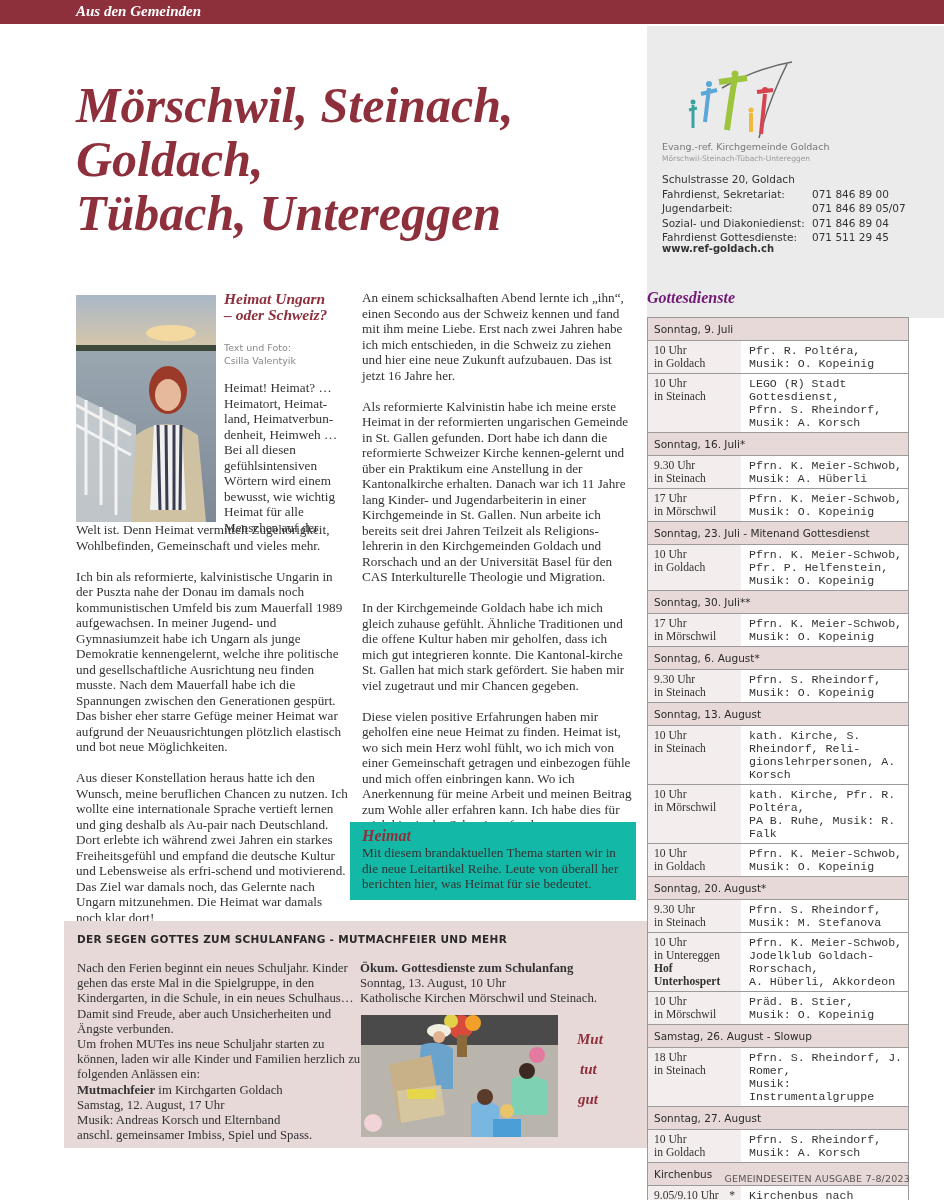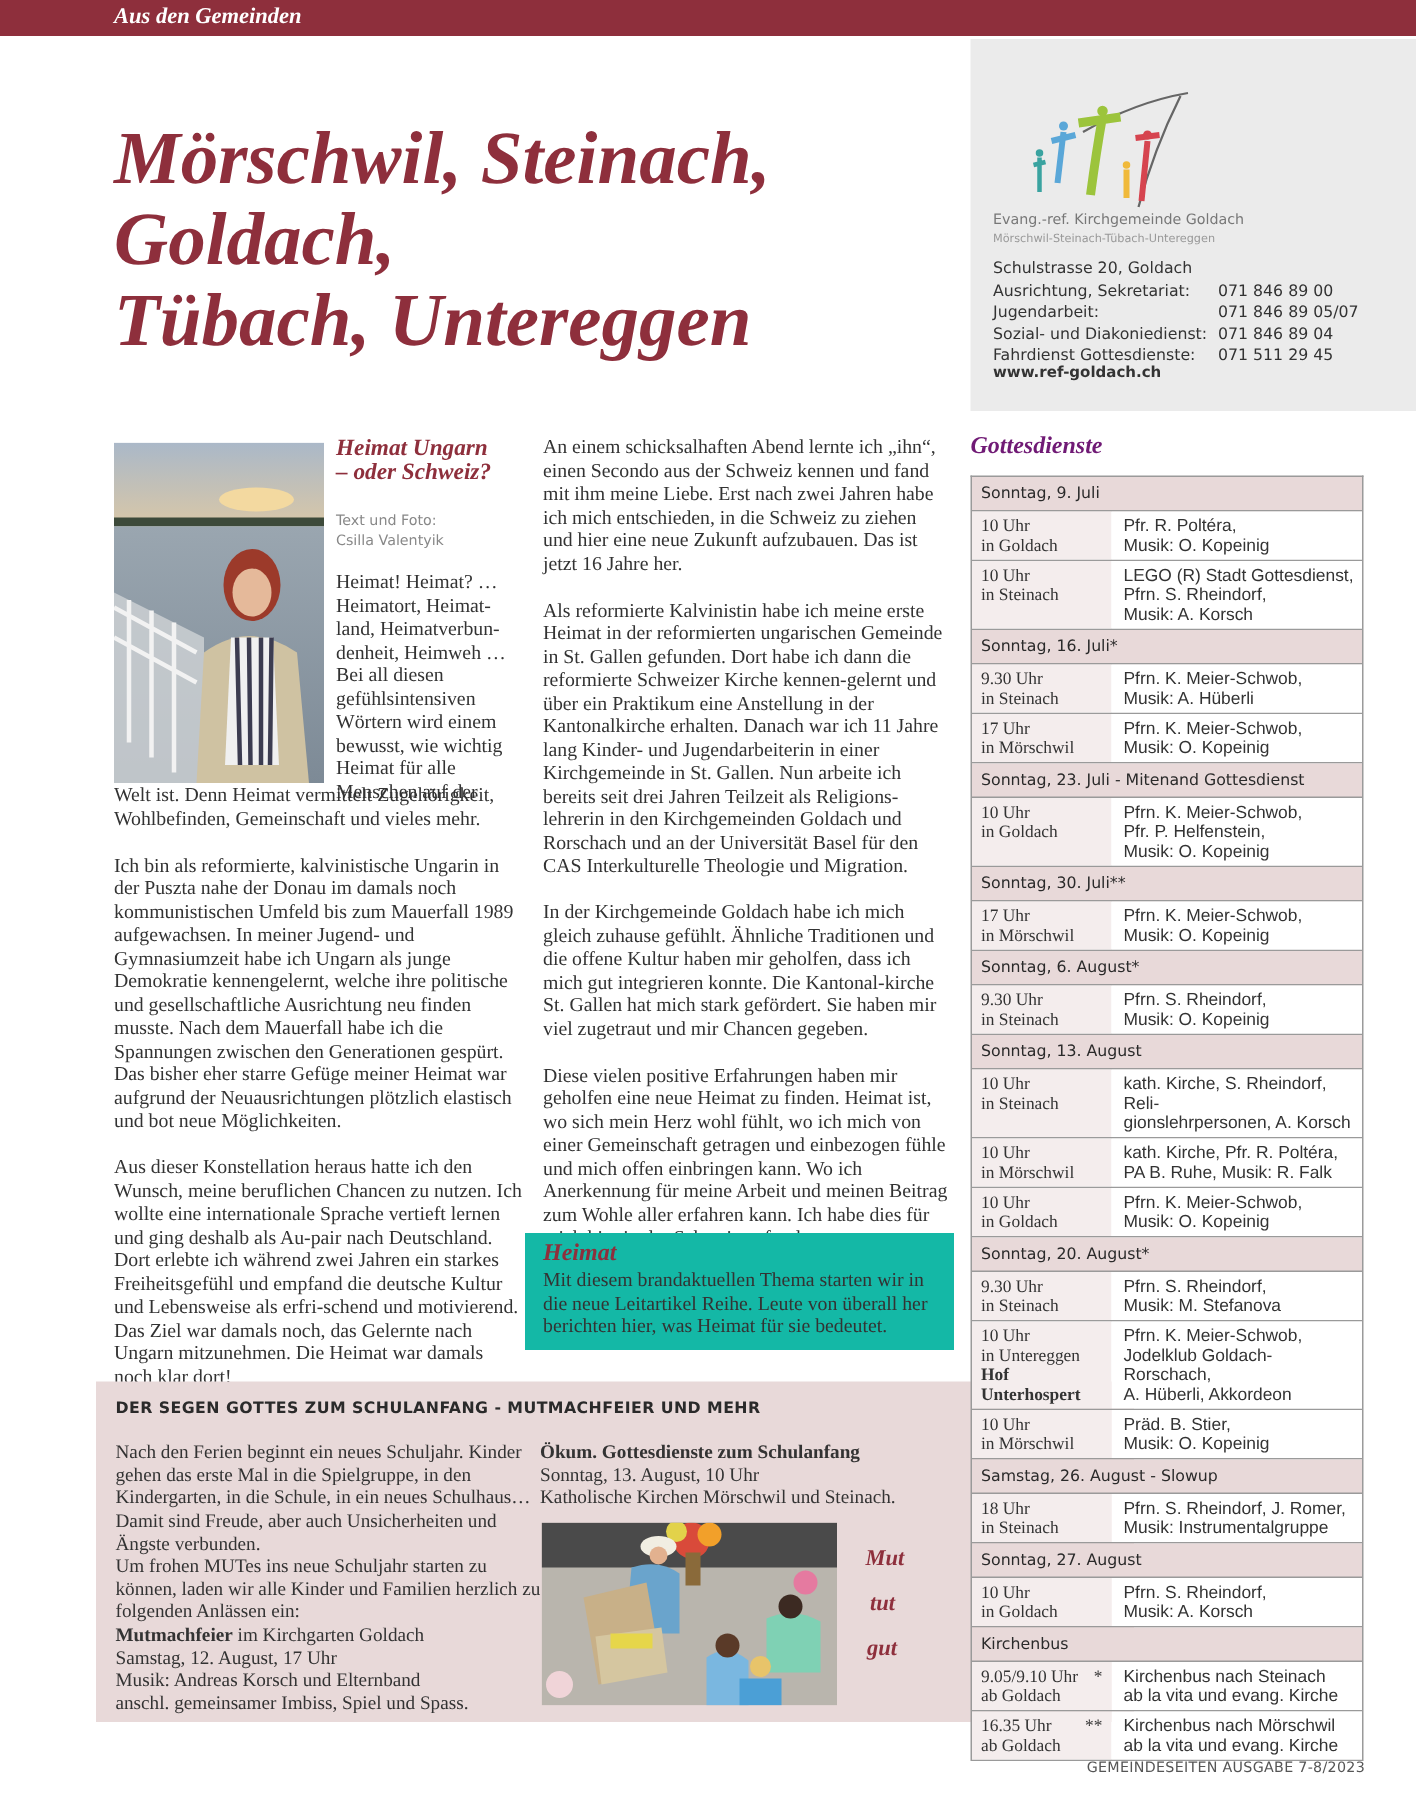--- a/index.html
+++ b/index.html
@@ -1,21 +1,21 @@
 <!DOCTYPE html>
 <html><head>
 <meta charset="utf-8">
 <style>
   html,body{margin:0;padding:0;}
   body{width:944px;height:1200px;position:relative;background:#ffffff;overflow:hidden;font-family:"DejaVu Serif",serif;color:#2b2b2b;}
   .topbar{position:absolute;left:0;top:0;width:944px;height:24px;background:#8e2f3c;}
   .topbar .sec{position:absolute;left:76px;top:3px;font-family:"Liberation Serif",serif;font-style:italic;font-weight:bold;font-size:15px;color:#fff;}
   .title{position:absolute;left:76px;top:78px;font-family:"Liberation Serif",serif;font-style:italic;font-weight:bold;font-size:50px;line-height:54px;color:#8e2f3c;margin:0;}
   .title div{white-space:nowrap;}
-  .infobox{position:absolute;left:647px;top:26px;width:297px;height:248px;background:#ebebeb;}
+  .infobox{position:absolute;left:647px;top:26px;width:297px;height:292px;background:#ebebeb;}
   .logo{position:absolute;left:40px;top:34px;width:110px;height:80px;}
   .org1{position:absolute;left:15px;top:115px;font-family:"DejaVu Sans",sans-serif;font-size:9.5px;color:#777;}
   .org2{position:absolute;left:15px;top:128px;font-family:"DejaVu Sans",sans-serif;font-size:7.5px;color:#999;}
   .contact{position:absolute;left:15px;top:146px;font-family:"DejaVu Sans",sans-serif;font-size:10.5px;line-height:14.5px;color:#333;}
   .contact .row{display:flex;}
   .contact .k{width:150px;}
   .web{position:absolute;left:15px;top:217px;font-family:"DejaVu Sans",sans-serif;font-weight:bold;font-size:10px;color:#333;}
   .photo1{position:absolute;left:76px;top:295px;width:140px;height:227px;overflow:hidden;}
   .art-head{position:absolute;left:224px;top:291px;font-family:"Liberation Serif",serif;font-style:italic;font-weight:bold;font-size:15.5px;line-height:16px;color:#8e2f3c;}
   .credit{position:absolute;left:224px;top:341px;font-family:"DejaVu Sans",sans-serif;font-size:9.5px;line-height:13px;color:#888;}
@@ -36,21 +36,21 @@
   .segen .right .p{font-size:12.8px;line-height:15.2px;}
   .photo2{position:absolute;left:297px;top:94px;width:197px;height:122px;overflow:hidden;}
   .mut{position:absolute;left:513px;font-family:"Liberation Serif",serif;font-style:italic;font-weight:bold;font-size:15px;color:#8e2f3c;}
   .gd-title{position:absolute;left:647px;top:289px;font-family:"Liberation Serif",serif;font-style:italic;font-weight:bold;font-size:16px;color:#701a75;}
   .gd{position:absolute;left:647px;top:317px;width:262px;border:1.5px solid #9a9a9a;border-bottom:none;box-sizing:border-box;}
   .gd .dh{background:#e8d9d9;font-family:"DejaVu Sans",sans-serif;font-weight:normal;font-size:10.5px;color:#2a2a2a;padding:3px 5px 3px 6px;border-bottom:1.5px solid #9a9a9a;height:16px;line-height:16px;}
   .gd .ev{display:flex;border-bottom:1.5px solid #9a9a9a;}
   .gd .t{width:93px;background:#f4eded;padding:3px 0 3px 6px;font-family:"Liberation Serif",serif;font-size:11.6px;line-height:13px;color:#333;box-sizing:border-box;}
   .gd .t .b{font-weight:bold;}
   .gd .t .star{float:right;margin-right:6px;}
-  .gd .d{flex:1;background:#fff;padding:3px 2px 3px 8px;font-family:Liberation Sans, sans-serif;font-size:11.6px;line-height:13px;color:#333;}
+  .gd .d{flex:1;background:#fff;padding:3px 2px 3px 8px;font-family:Liberation Mono, monospace;font-size:11.6px;line-height:13px;color:#333;}
   .footer{position:absolute;right:34px;top:1173px;font-family:"DejaVu Sans",sans-serif;font-size:9.5px;color:#555;letter-spacing:0.2px;}
 </style>
 </head>
 <body>
 
 <div class="topbar">
   <span class="sec">Aus den Gemeinden</span>
 </div>
 
 <h1 class="title">
@@ -72,21 +72,21 @@
     <circle cx="64" cy="50" r="2.5" fill="#f0b93a"></circle>
       <path d="M64 53 L64 72" stroke="#f0b93a" stroke-width="4"></path>
     <circle cx="78" cy="30" r="3" fill="#d6444f"></circle>
       <path d="M78 34 L74 74 M70 32 L86 30" stroke="#d6444f" stroke-width="4"></path>
   </svg>
   <div class="org1">Evang.-ref. Kirchgemeinde Goldach</div>
   <div class="org2">Mörschwil-Steinach-Tübach-Untereggen</div>
   <div class="contact">
     <div>Schulstrasse 20, Goldach</div>
     <div class="row">
-        <span class="k">Ausrichtung, Sekretariat:</span>
+        <span class="k">Fahrdienst, Sekretariat:</span>
         <span>071 846 89 00</span>
       </div>
     <div class="row">
         <span class="k">Jugendarbeit:</span>
         <span>071 846 89 05/07</span>
       </div>
     <div class="row">
         <span class="k">Sozial- und Diakoniedienst:</span>
         <span>071 846 89 04</span>
       </div>

